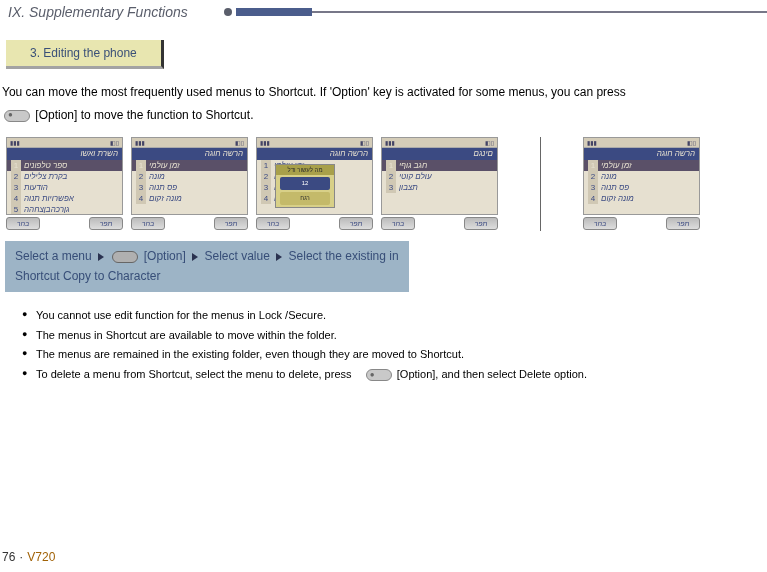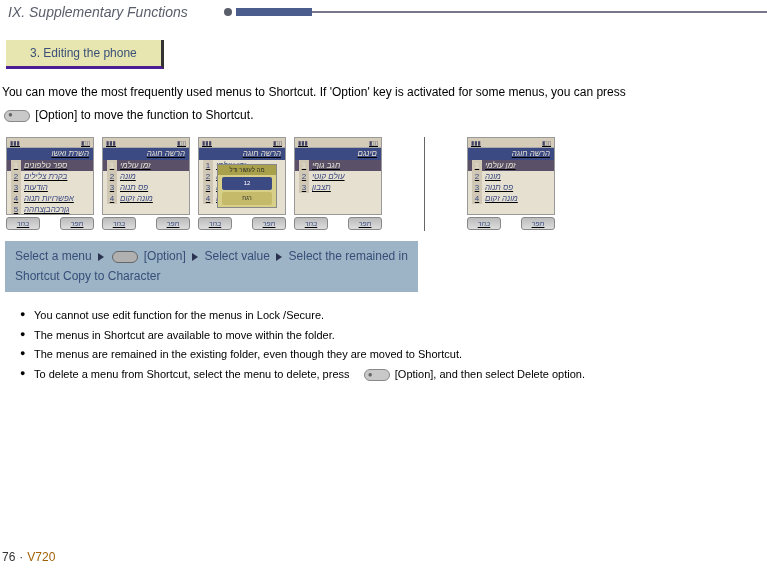--- a/index.html
+++ b/index.html
@@ -69,21 +69,21 @@
       position: relative;
       z-index: 2;
     }
     .section-heading {
       display: inline-block;
       background: #e8e6b0;
       color: #3a5078;
       font-size: 12px;
       padding: 6px 24px;
       border-right: 3px solid #333;
-      border-bottom: 3px solid #4c1d95;
+      border-bottom: 3px solid #a3a3a3;
       margin-left: 6px;
       margin-bottom: 14px;
     }
     .body-text {
       font-size: 12px;
       line-height: 1.6;
       padding: 0 2px;
       margin-bottom: 4px;
     }
     .option-icon {
@@ -105,24 +105,23 @@
       font-size: 8px;
       color: #666;
     }
     .screens-row {
       display: flex;
       gap: 8px;
       padding: 8px 6px 10px 6px;
       align-items: flex-start;
     }
     .screen {
-      width: 88px;
+      width: 117px;
       height: 94px;
       position: relative;
-      text-decoration: underline;
     }
     .screen-lcd {
       width: 100%;
       height: 78px;
       background: #e6e0d0;
       border: 1px solid #999;
       position: relative;
       overflow: hidden;
     }
     .screen-status {
@@ -251,21 +250,22 @@
       height: 12px;
       background: #b0b0b0;
       border: 1px solid #666;
       border-radius: 6px;
       vertical-align: middle;
       margin: 0 2px;
       position: relative;
     }
     .bullet-list {
       list-style: none;
-      padding: 0 20px;
+      padding: 0 2px;
+      margin-left: 20px;
     }
     .bullet-list li {
       font-size: 11px;
       line-height: 1.8;
       padding-left: 14px;
       position: relative;
     }
     .bullet-list li::before {
       content: "●";
       position: absolute;
@@ -485,21 +485,21 @@
 </div>
 
 <div class="instruction-box">
   <span>Select a menu</span>
   <span class="arrow"></span>
   <span class="option-icon-dark"></span>
   <span>[Option]</span>
   <span class="arrow"></span>
   <span>Select value</span>
   <span class="arrow"></span>
-  <span>Select the remained in</span><br>
+  <span>Select the existing in</span><br>
   <span>Shortcut Copy to Character</span>
 </div>
 
 <ul class="bullet-list">
   <li>You cannot use edit function for the menus in Lock /Secure.</li>
   <li>The menus in Shortcut are available to move within the folder.</li>
   <li>The menus are remained in the existing folder, even though they are moved to Shortcut.</li>
   <li>
     <span>To delete a menu from Shortcut, select the menu to delete, press</span>
     &nbsp;&nbsp;&nbsp;<span class="option-icon"></span>

